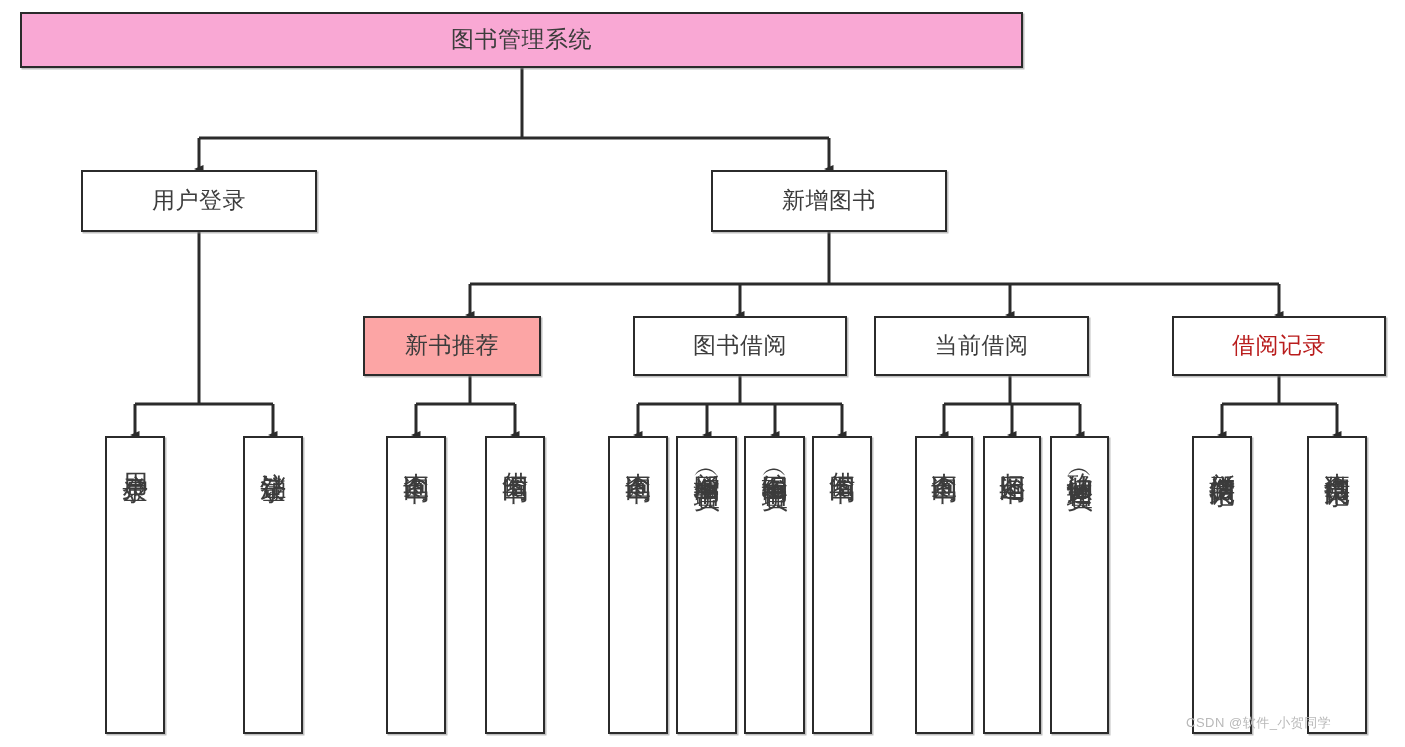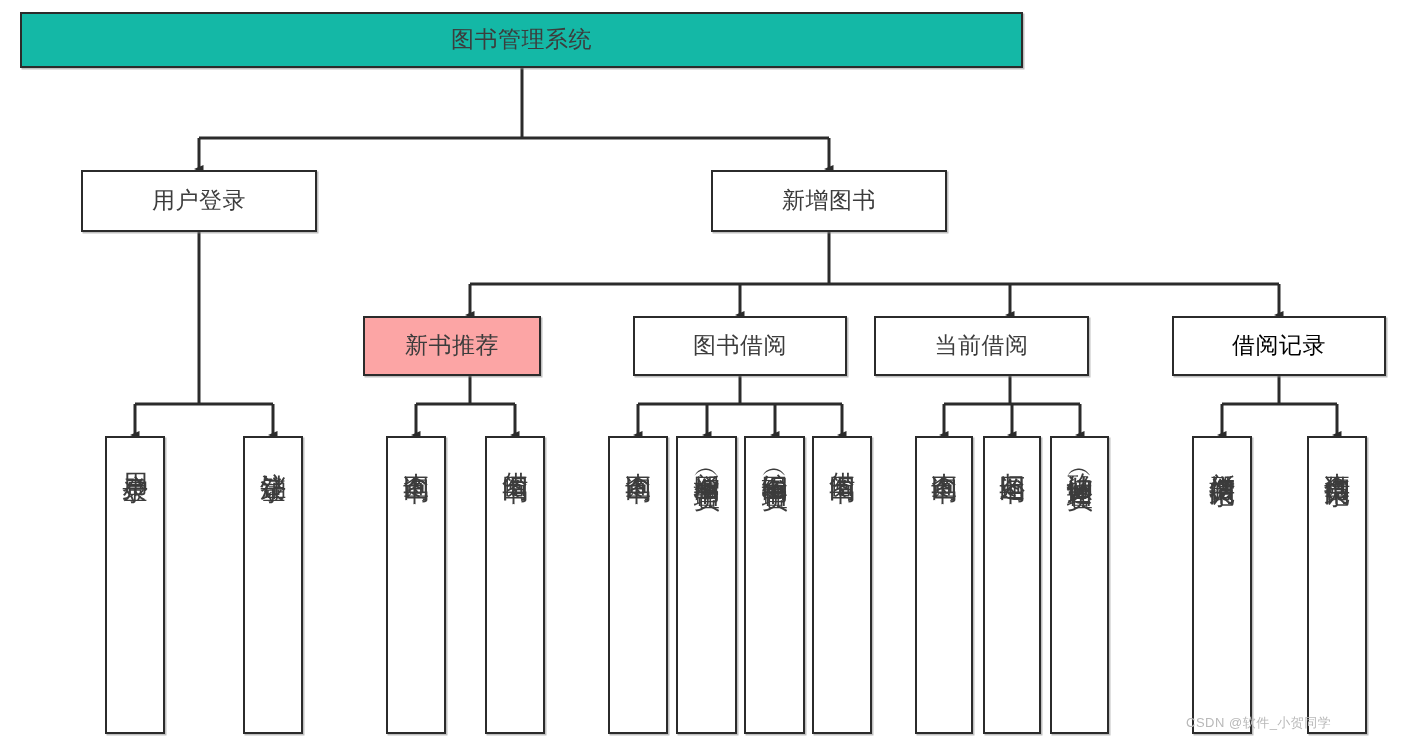--- a/index.html
+++ b/index.html
@@ -109,40 +109,40 @@
         <path d="M1012,404 L1012,435" stroke="#2b2b2b" stroke-width="3" fill="none" marker-end="url(#arrowhead)"></path>
         <path d="M1080,404 L1080,435" stroke="#2b2b2b" stroke-width="3" fill="none" marker-end="url(#arrowhead)"></path>
         <path d="M1279,376 L1279,404" stroke="#2b2b2b" stroke-width="3" fill="none"></path>
         <path d="M1222,404 L1337,404" stroke="#2b2b2b" stroke-width="3" fill="none"></path>
         <path d="M1222,404 L1222,435" stroke="#2b2b2b" stroke-width="3" fill="none" marker-end="url(#arrowhead)"></path>
         <path d="M1337,404 L1337,435" stroke="#2b2b2b" stroke-width="3" fill="none" marker-end="url(#arrowhead)"></path>
       </g>
   </svg>
 
   <div id="node-layer">
-      <div class="node horizontal" id="node-root" style="left: 20px; top: 12px; width: 1003px; height: 56px; border-color: rgb(43, 43, 43); background: #14b8a6;">
+      <div class="node horizontal" id="node-root" style="left: 20px; top: 12px; width: 1003px; height: 56px; border-color: rgb(43, 43, 43); background: #f9a8d4;">
         <span class="node-label" style="color: rgb(60, 60, 60);">图书管理系统</span>
       </div>
       <div class="node horizontal" id="node-user-login" style="left: 81px; top: 170px; width: 236px; height: 62px; border-color: rgb(43, 43, 43); background: rgb(255, 255, 255);">
         <span class="node-label" style="color: rgb(60, 60, 60);">用户登录</span>
       </div>
       <div class="node horizontal" id="node-book-manage" style="left: 711px; top: 170px; width: 236px; height: 62px; border-color: rgb(43, 43, 43); background: rgb(255, 255, 255);">
         <span class="node-label" style="color: rgb(60, 60, 60);">新增图书</span>
       </div>
       <div class="node horizontal" id="node-new-book-rec" style="left: 363px; top: 316px; width: 178px; height: 60px; border-color: rgb(43, 43, 43); background: #fca5a5;">
         <span class="node-label" style="color: rgb(60, 60, 60);">新书推荐</span>
       </div>
       <div class="node horizontal" id="node-book-borrow" style="left: 633px; top: 316px; width: 214px; height: 60px; border-color: rgb(43, 43, 43); background: rgb(255, 255, 255);">
         <span class="node-label" style="color: rgb(60, 60, 60);">图书借阅</span>
       </div>
       <div class="node horizontal" id="node-current-borrow" style="left: 874px; top: 316px; width: 215px; height: 60px; border-color: rgb(43, 43, 43); background: rgb(255, 255, 255);">
         <span class="node-label" style="color: rgb(60, 60, 60);">当前借阅</span>
       </div>
       <div class="node horizontal" id="node-borrow-record" style="left: 1172px; top: 316px; width: 214px; height: 60px; border-color: rgb(43, 43, 43); background: rgb(255, 255, 255);">
-        <span class="node-label" style="color: #000000;">借阅记录</span>
+        <span class="node-label" style="color: #b91c1c;">借阅记录</span>
       </div>
       <div class="node vertical" id="node-leaf-user-login" style="left: 105px; top: 436px; width: 60px; height: 298px; border-color: rgb(43, 43, 43); background: rgb(255, 255, 255);">
         <span class="node-label" style="color: rgb(60, 60, 60);">用户登录</span>
       </div>
       <div class="node vertical" id="node-leaf-logout" style="left: 243px; top: 436px; width: 60px; height: 298px; border-color: rgb(43, 43, 43); background: rgb(255, 255, 255);">
         <span class="node-label" style="color: rgb(60, 60, 60);">注销登录</span>
       </div>
       <div class="node vertical" id="node-leaf-query-book-1" style="left: 386px; top: 436px; width: 60px; height: 298px; border-color: rgb(43, 43, 43); background: rgb(255, 255, 255);">
         <span class="node-label" style="color: rgb(60, 60, 60);">查询图书</span>
       </div>

